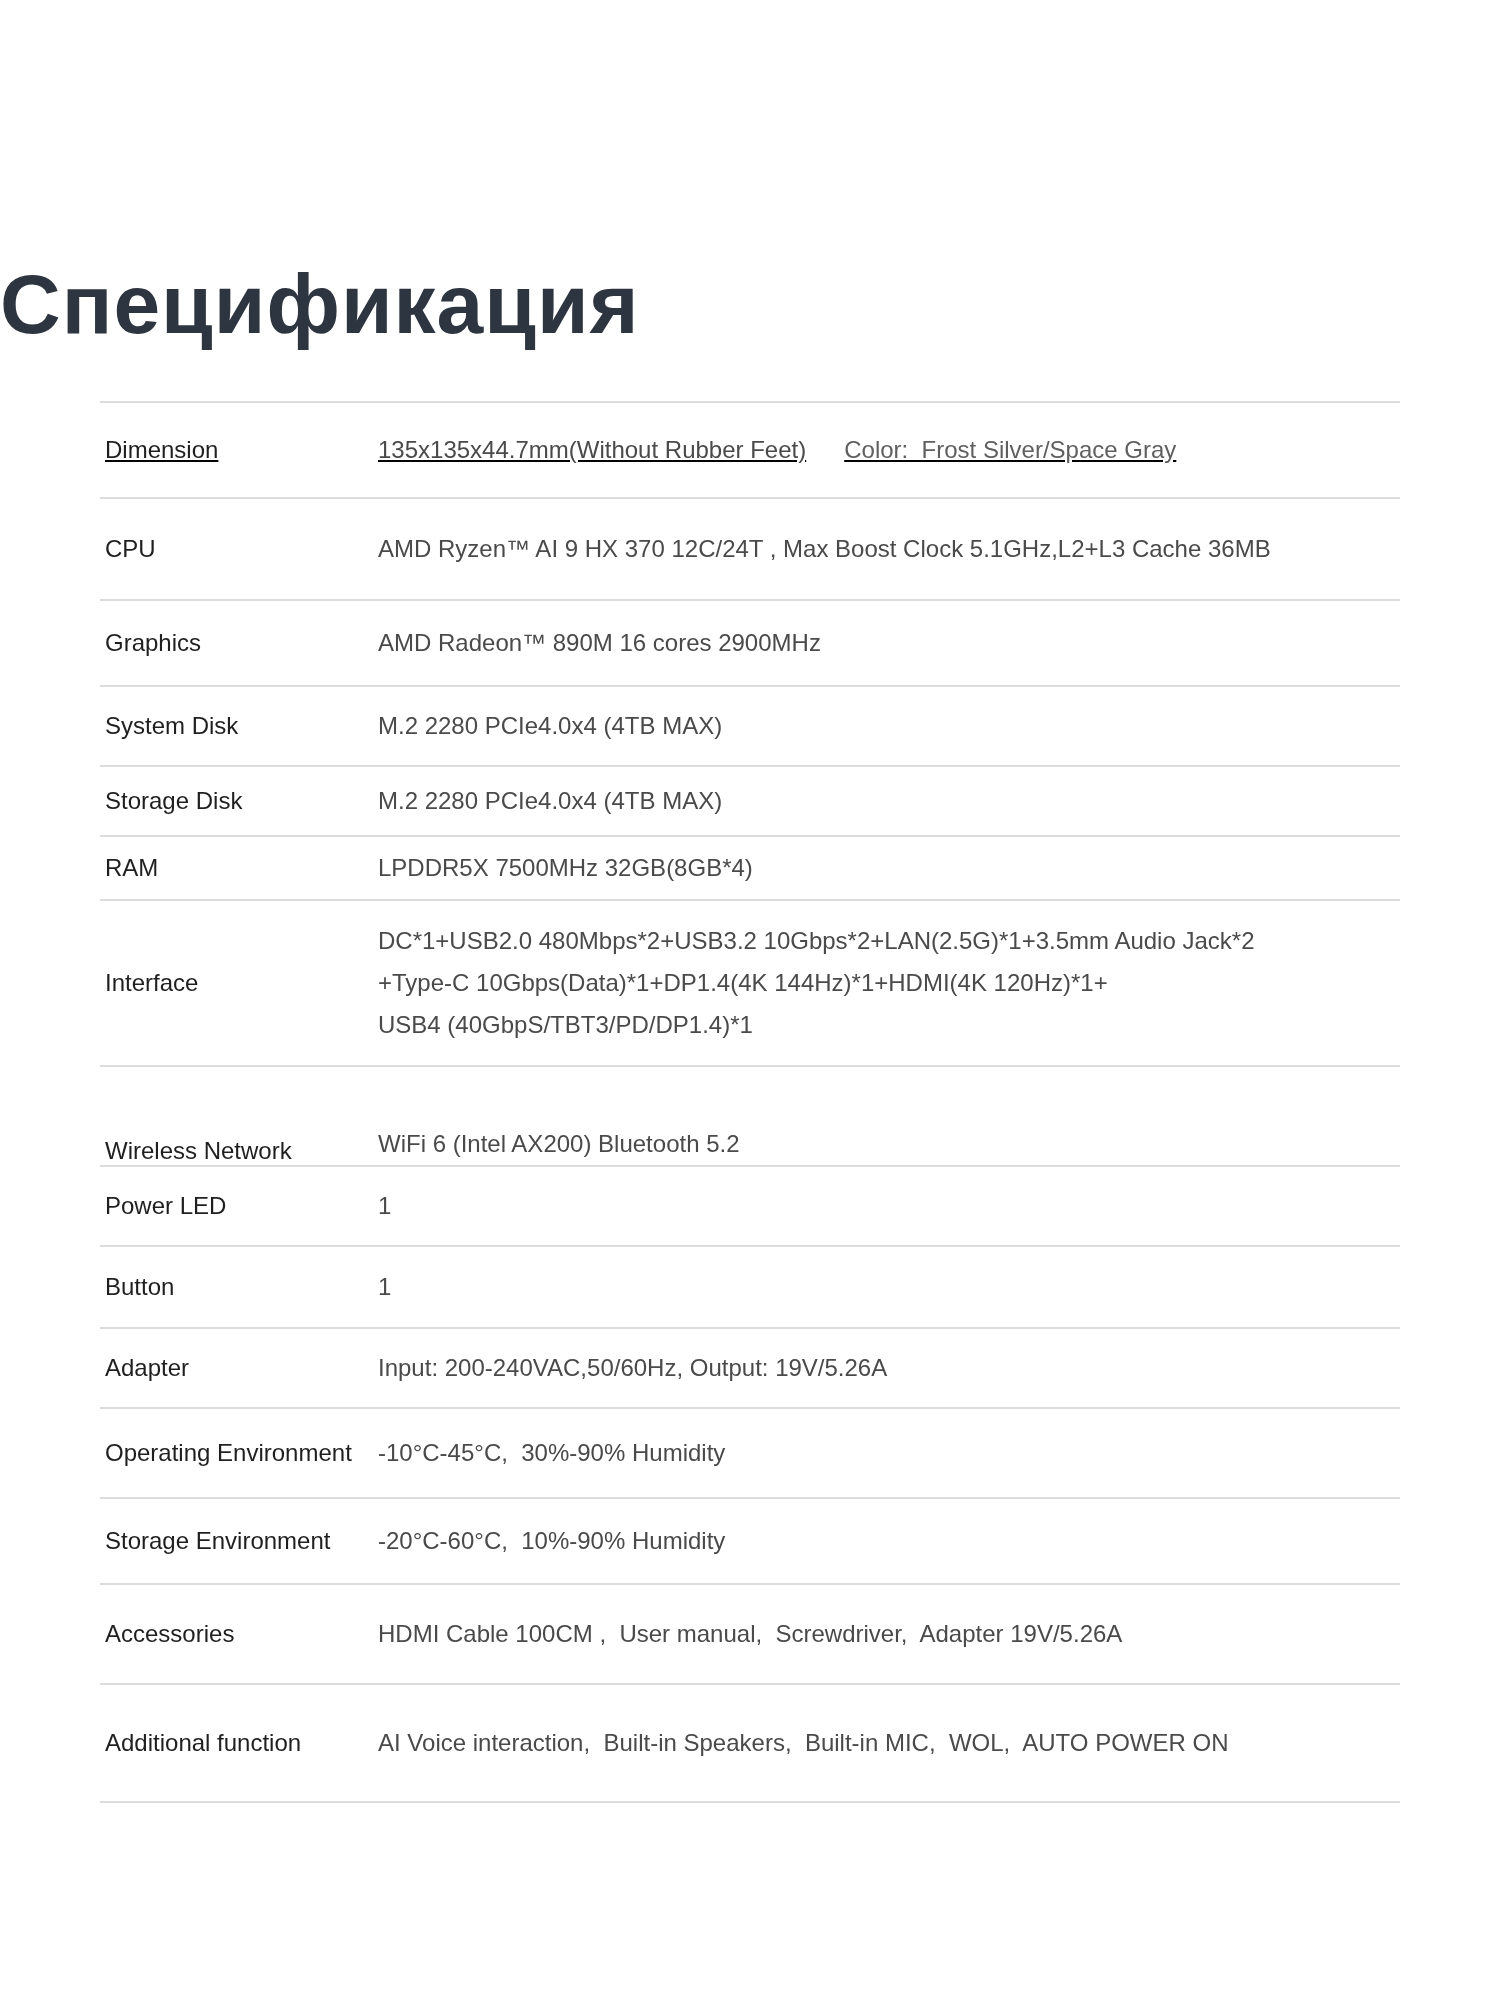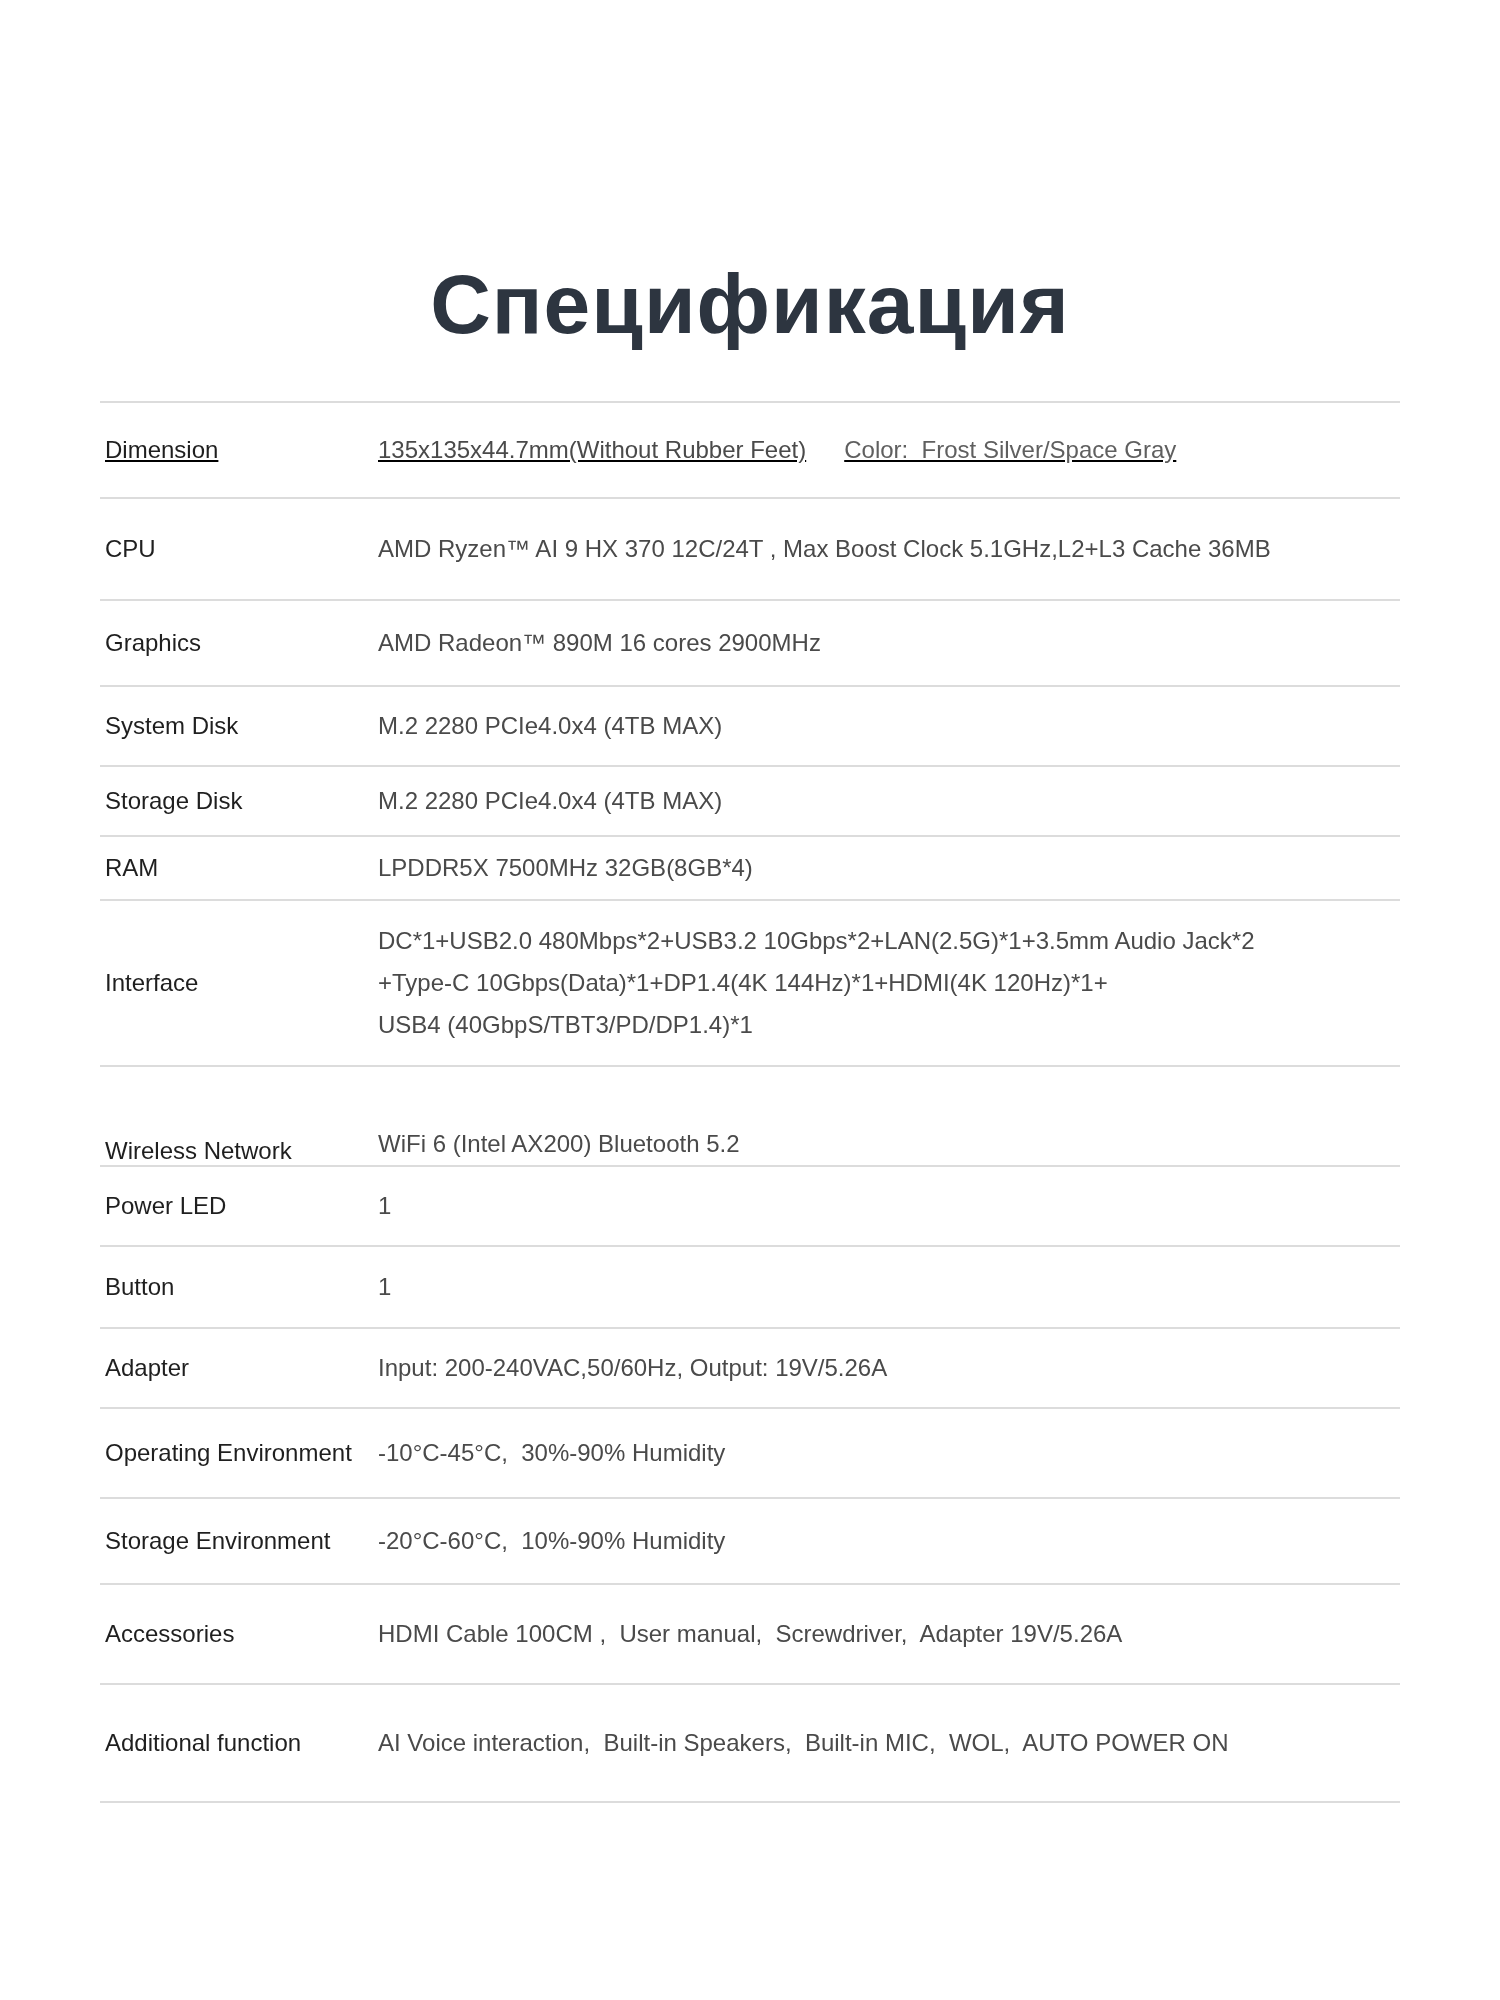--- a/index.html
+++ b/index.html
@@ -7,21 +7,21 @@
   body {
     width: 1500px;
     height: 2000px;
     position: relative;
     overflow: hidden;
     font-family: "Liberation Sans", "DejaVu Sans", sans-serif;
     -webkit-font-smoothing: antialiased;
   }
   .page-title {
     padding-top: 262px;
-    text-align: center;
+    text-align: left;
     font-size: 84px;
     line-height: 1;
     font-weight: 700;
     color: #2d3540;
     letter-spacing: 1px;
   }
   .spec-table {
     width: 1300px;
     margin: 55px auto 0 auto;
     border-top: 2px solid #dcdcdc;

